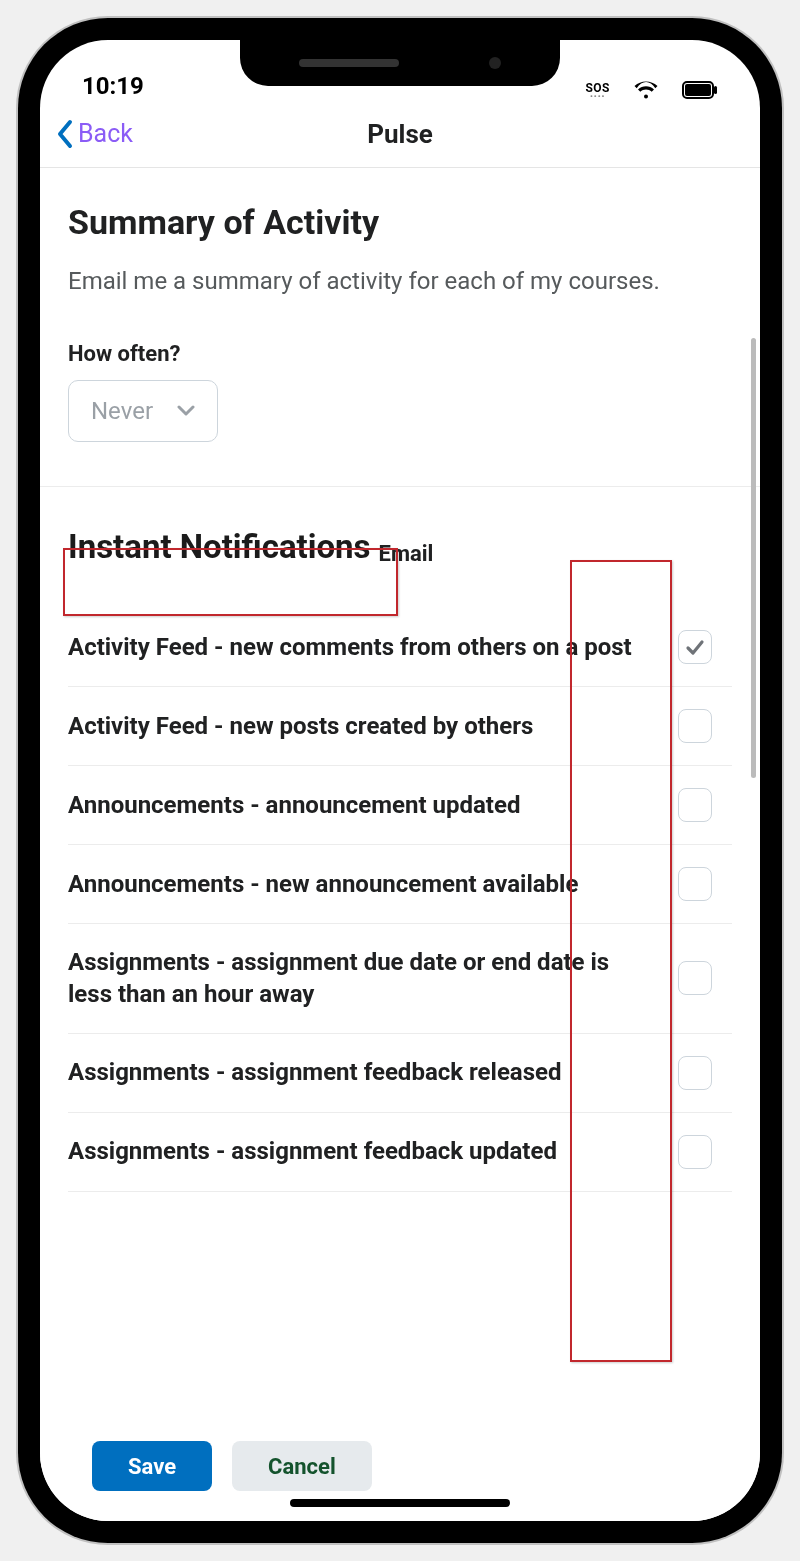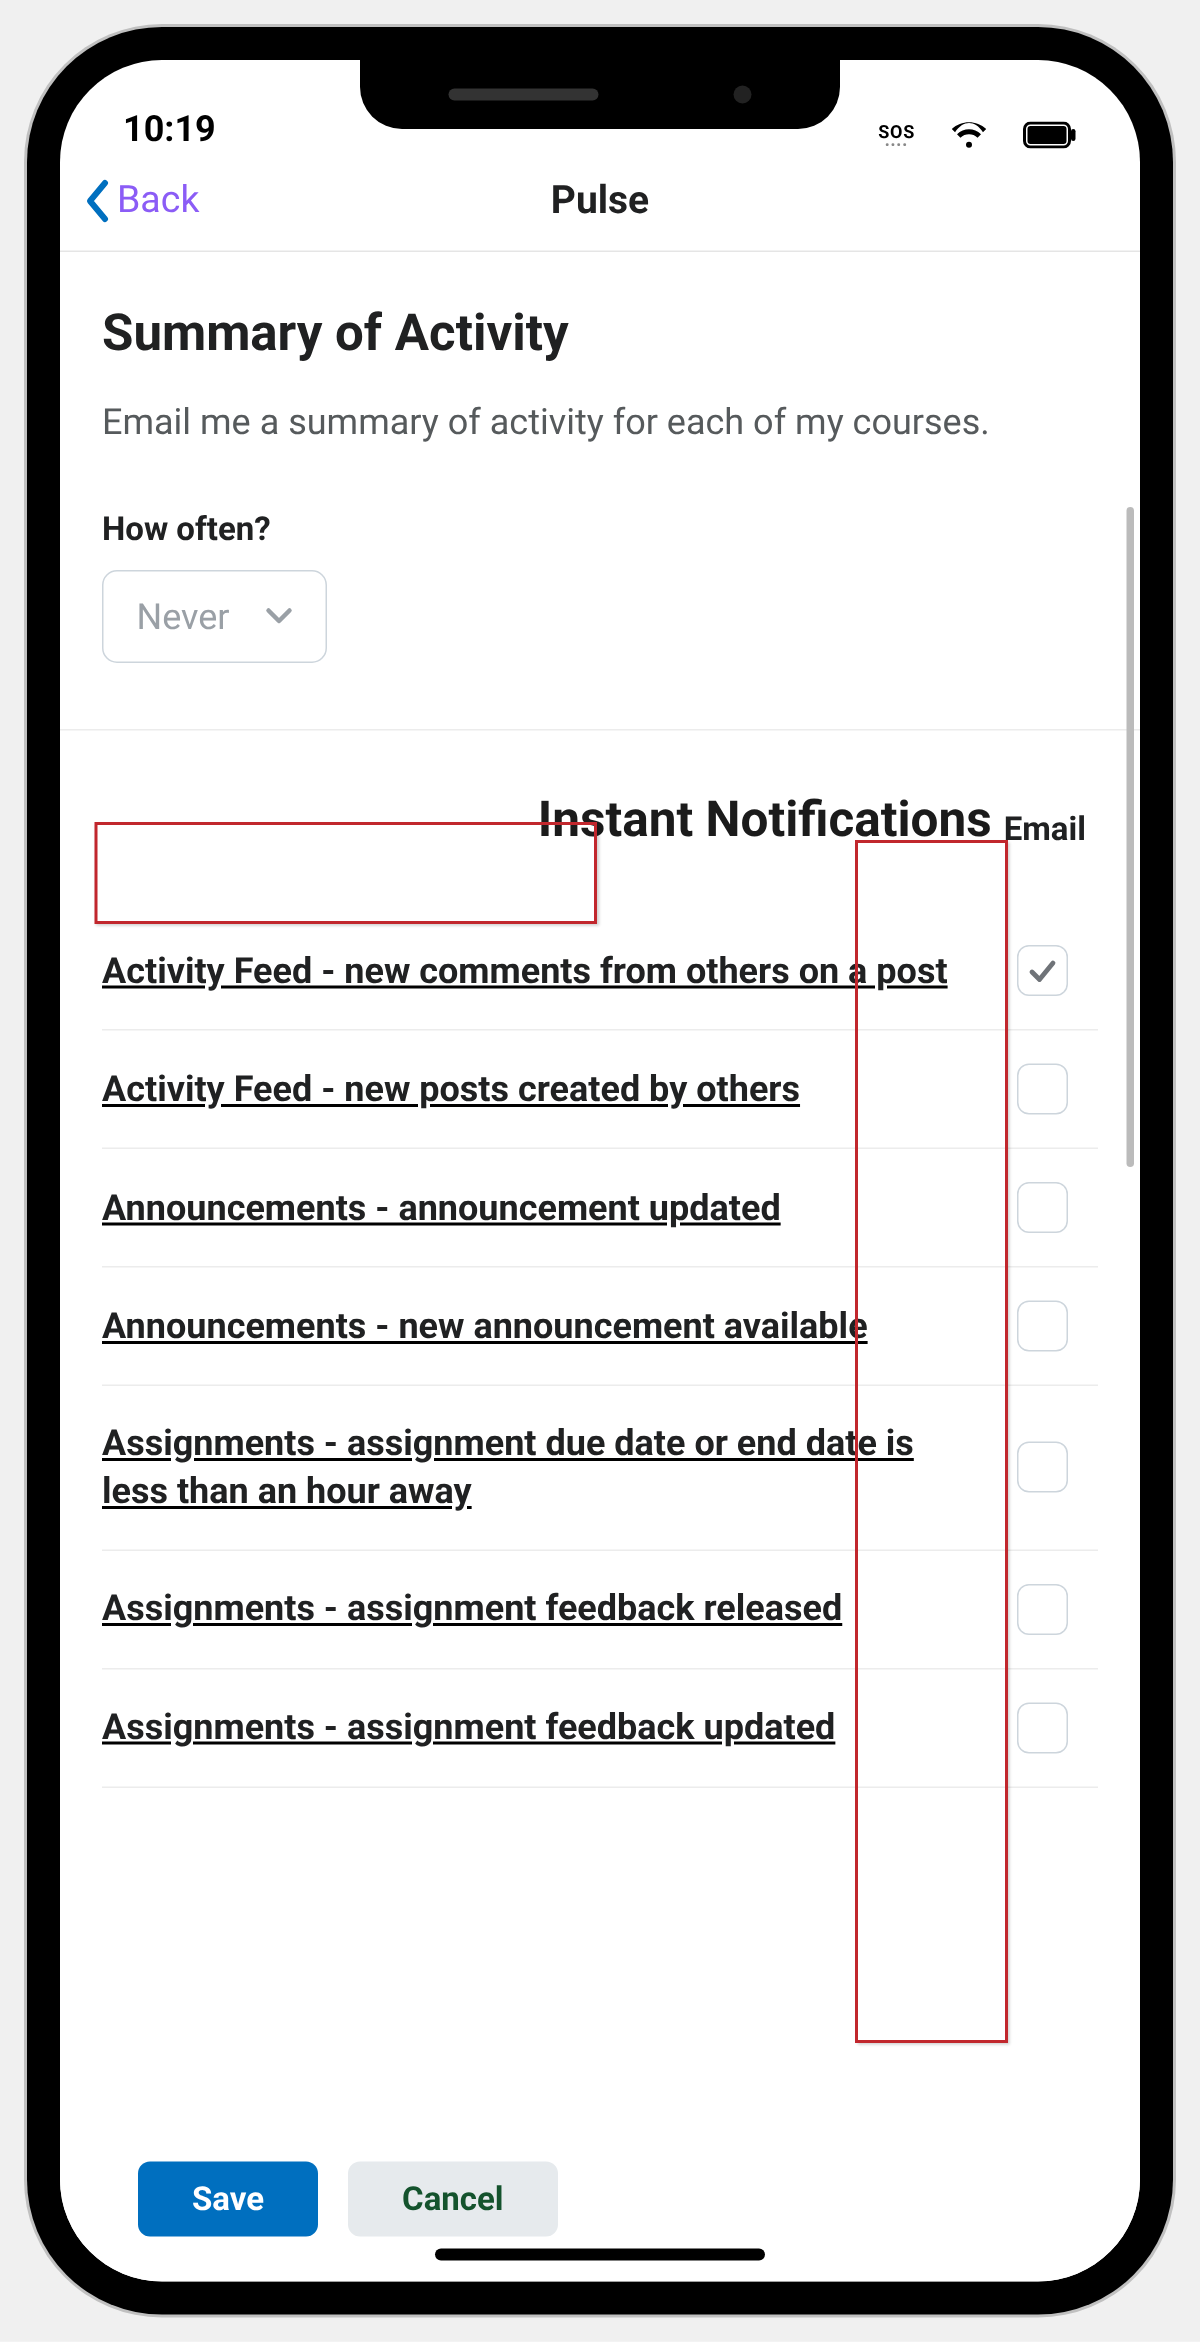--- a/index.html
+++ b/index.html
@@ -100,21 +100,21 @@
     display: inline-flex; align-items: center; gap: 24px;
     border: 1px solid #cdd5dc; border-radius: 10px;
     height: 62px; padding: 0 22px;
     color: #9aa0a6; font-size: 24px;
     cursor: pointer;
     margin-bottom: 44px;
   }
   .select .chev { width:18px; height:18px; display:flex; align-items:center; }
   hr.sep { border: none; border-top: 1px solid #ececec; margin: 0 -28px; }
   .notif-header {
-    display: flex; align-items: flex-end; justify-content: flex-end;
+    display: flex; align-items: flex-end; justify-content: flex-start;
     margin-top: 40px; margin-bottom: 42px;
   }
   .notif-title {
     font-size: 33px; font-weight: 700; color:#1b1b1b;
   }
   .email-head {
     font-size: 22px; font-weight: 700; color:#202122;
     padding: 0 8px;
   }
   .highlight-title {
@@ -122,21 +122,20 @@
     border: 2px solid #c1272d;
     pointer-events: none;
     box-shadow: 1px 1px 2px rgba(0,0,0,0.2);
   }
   #hl1 { left: 23px; top: 380px; width: 335px; height: 68px; }
   #hl2 { left: 530px; top: 392px; width: 102px; height: 802px; }
   .row {
     display: flex; align-items: center; gap: 16px;
     border-bottom: 1px solid #ececec;
     padding: 22px 0;
-    text-decoration: underline;
   }
   .row .label { flex: 1; font-size: 24px; font-weight: 700; color:#202122; line-height: 1.35; padding-right: 6px; }
   .chk {
     width: 34px; height: 34px;
     border: 1.5px solid #cdd5dc; border-radius: 8px;
     display: flex; align-items:center; justify-content:center;
     margin-right: 20px;
     cursor: pointer;
     flex: 0 0 34px;
   }

